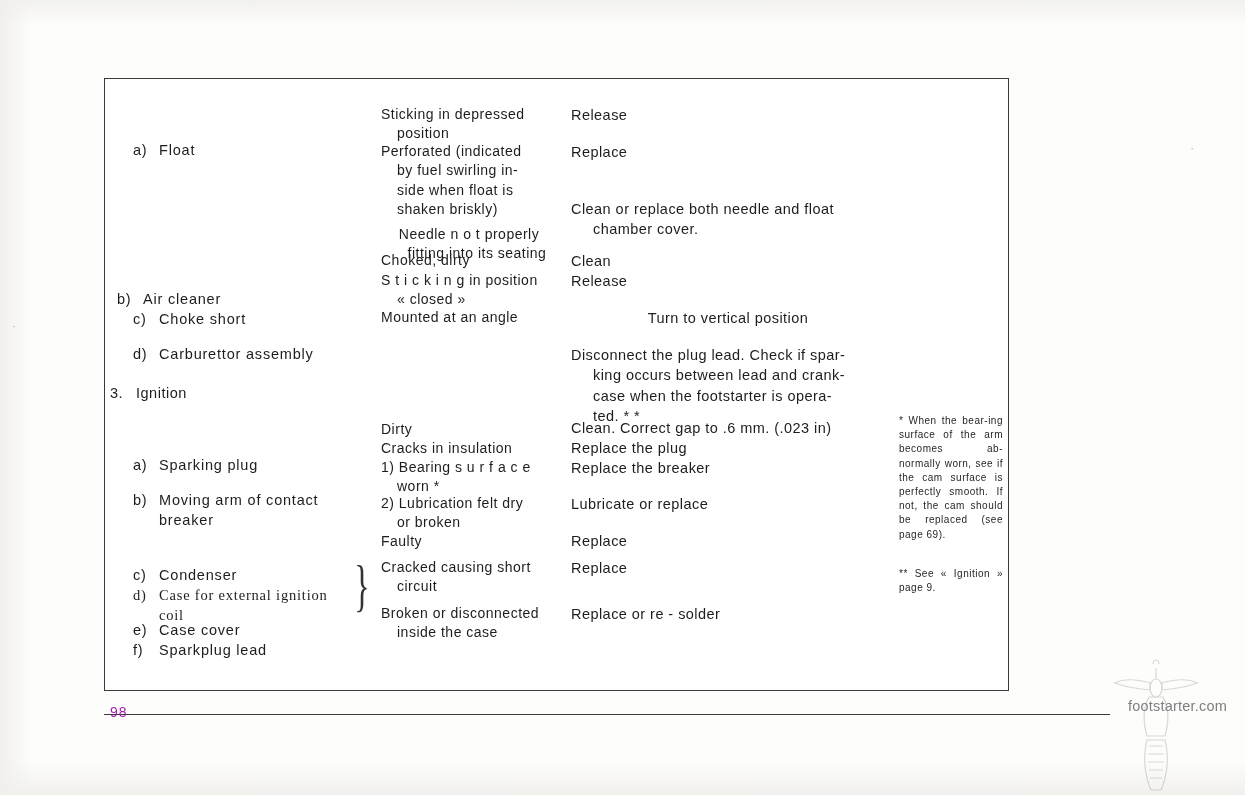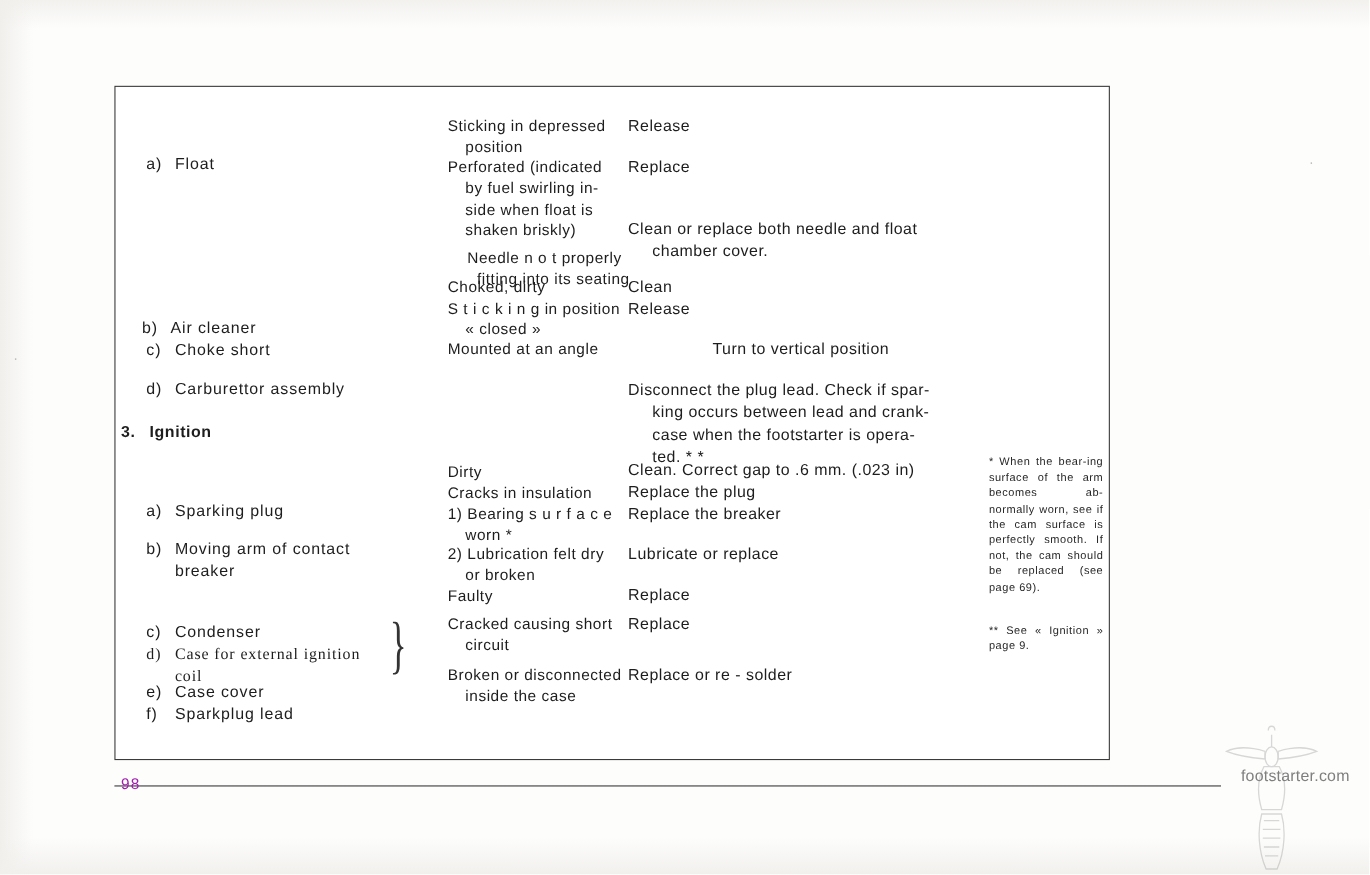--- a/index.html
+++ b/index.html
@@ -102,42 +102,41 @@
   
   .col1 .entry {
     position: absolute;
     font-size: 14.5px;
     letter-spacing: 0.8px;
     color: #1d1d1d;
     line-height: 1.35;
     white-space: nowrap;
   }
   .col1 .entry.bold {
-    font-weight: bold;
+    font-weight: normal;
     letter-spacing: 0.5px;
   }
   .col1 .entry .lbl {
     display: inline-block;
     min-width: 26px;
   }
   .col1 .entry .second {
     display: block;
     padding-left: 26px;
     white-space: nowrap;
   }
 
   
   .col2 .entry {
     position: absolute;
     font-size: 14px;
     letter-spacing: 0.5px;
     color: #1d1d1d;
     line-height: 1.38;
     width: 176px;
-    margin-left: 26px;
   }
   .col2 .entry .cont {
     display: block;
     padding-left: 16px;
   }
 
   
   .col3 .entry {
     position: absolute;
     font-size: 14.5px;
@@ -235,21 +234,21 @@
           <col class="c4">
       </colgroup>
       <tbody>
       <tr>
 
         <td>
           <div class="cell-inner col1">
             <div class="entry" style="top:62px; left:28px;">
               <span class="lbl">a)</span><span>Float</span>
             </div>
-            <div class="entry" style="top:211px; left:24px;">
+            <div class="entry" style="top:211px; left:12px;">
               <span class="lbl">b)</span><span>Air cleaner</span>
             </div>
             <div class="entry" style="top:231px; left:28px;">
               <span class="lbl">c)</span><span>Choke short</span>
             </div>
             <div class="entry" style="top:266px; left:28px;">
               <span class="lbl">d)</span><span>Carburettor assembly</span>
             </div>
             <div class="entry bold" style="top:305px; left:5px;">
               <span class="lbl">3.</span><span>Ignition</span>

